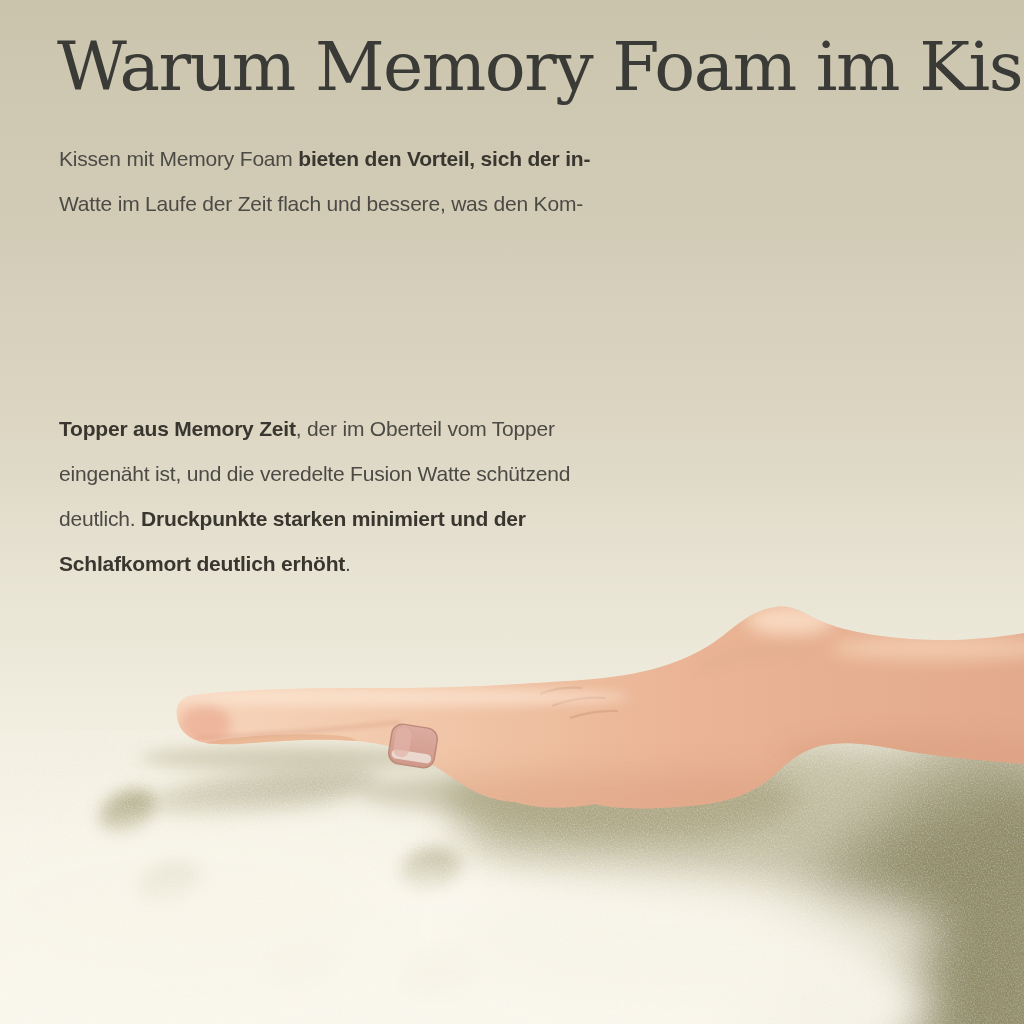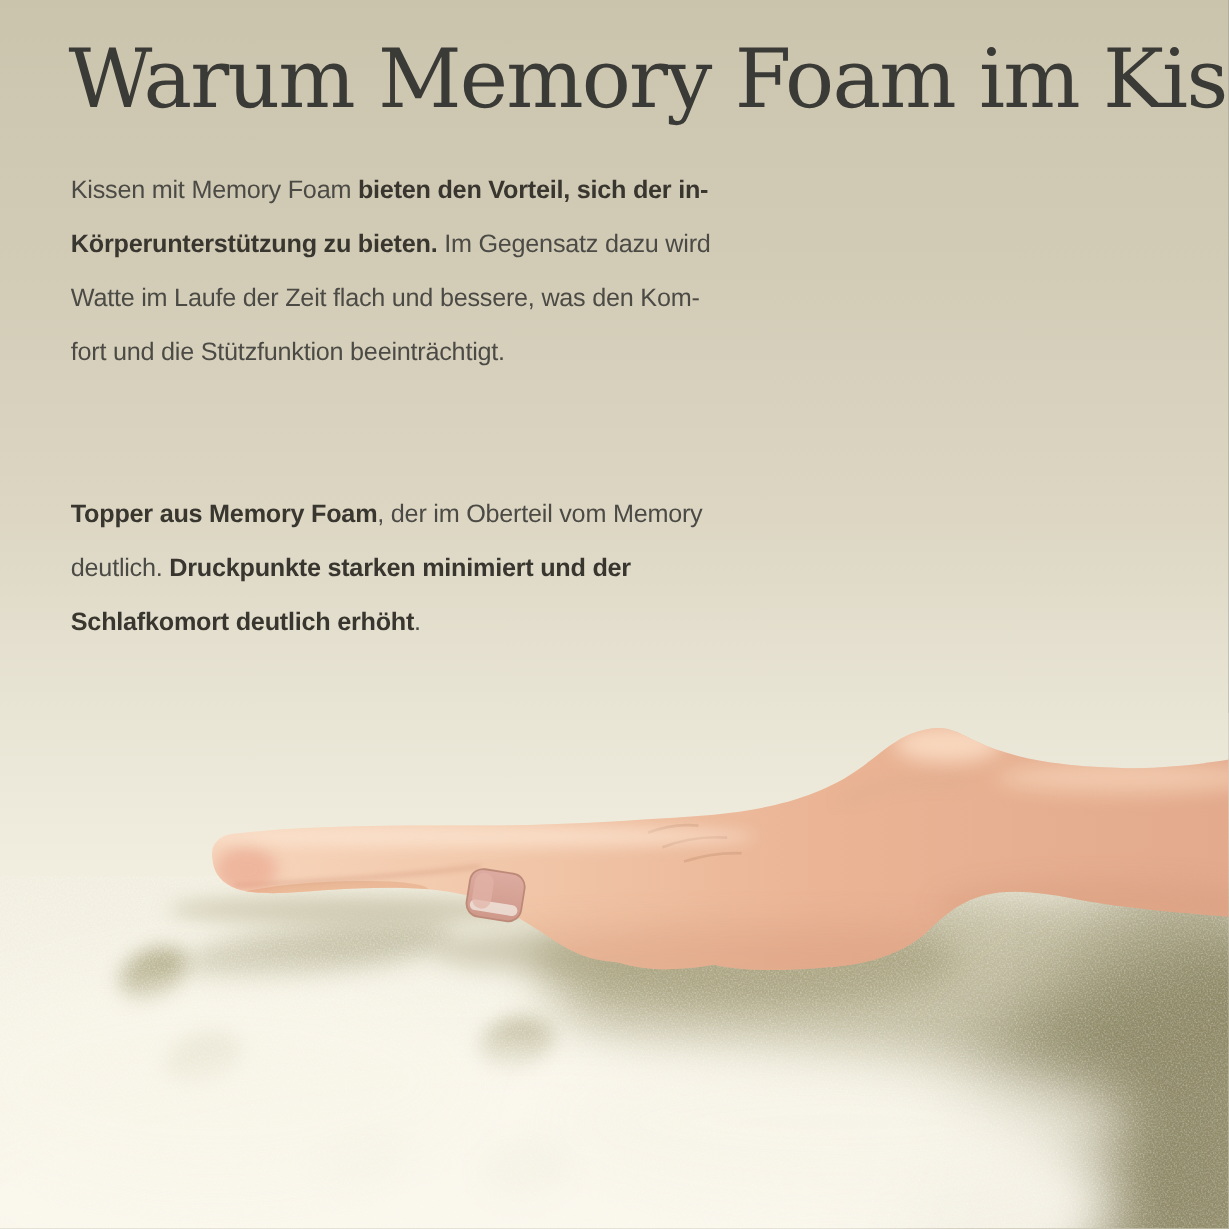--- a/index.html
+++ b/index.html
@@ -25,27 +25,26 @@
 </style>
 </head>
 <body>
 
 <div class="canvas">
 
   <h1 class="headline">Warum Memory Foam im Kissen?</h1>
 
   <div class="para para-1">
     <div><span>Kissen mit Memory Foam </span><span class="seg-bold">bieten den Vorteil, sich der in-</span></div>
-    <div><span class="seg-bold">Körperunterstützung zu bieten.</span><span> Im Gegensatz dazu wird</span></div>
     <div><span>Watte im Laufe der Zeit flach und bessere, was den Kom-</span></div>
-    <div><span>fort und die Stützfunktion beeinträchtigt.</span></div>
   </div>
 
   <div class="para para-2">
-    <div><span class="seg-bold">Topper aus Memory Foam</span><span>, der im Oberteil vom Memory</span></div>
+    <div><span class="seg-bold">Topper aus Memory Zeit</span><span>, der im Oberteil vom Topper</span></div>
+    <div><span>eingenäht ist, und die veredelte Fusion Watte schützend</span></div>
     <div><span>deutlich. </span><span class="seg-bold">Druckpunkte starken minimiert und der</span></div>
     <div><span class="seg-bold">Schlafkomort deutlich erhöht</span><span>.</span></div>
   </div>
 
   <svg class="photo" viewBox="0 594 1024 430" preserveAspectRatio="none" role="img" aria-label="Hand drückt in Memory Foam und hinterlässt einen Handabdruck">
     <defs>
       <linearGradient id="foamBase" x1="0" y1="594" x2="0" y2="1024" gradientUnits="userSpaceOnUse">
         <stop offset="0" stop-color="#e9e5d5"></stop>
         <stop offset="0.35" stop-color="#f2efe1"></stop>
         <stop offset="0.7" stop-color="#f7f4e8"></stop>

